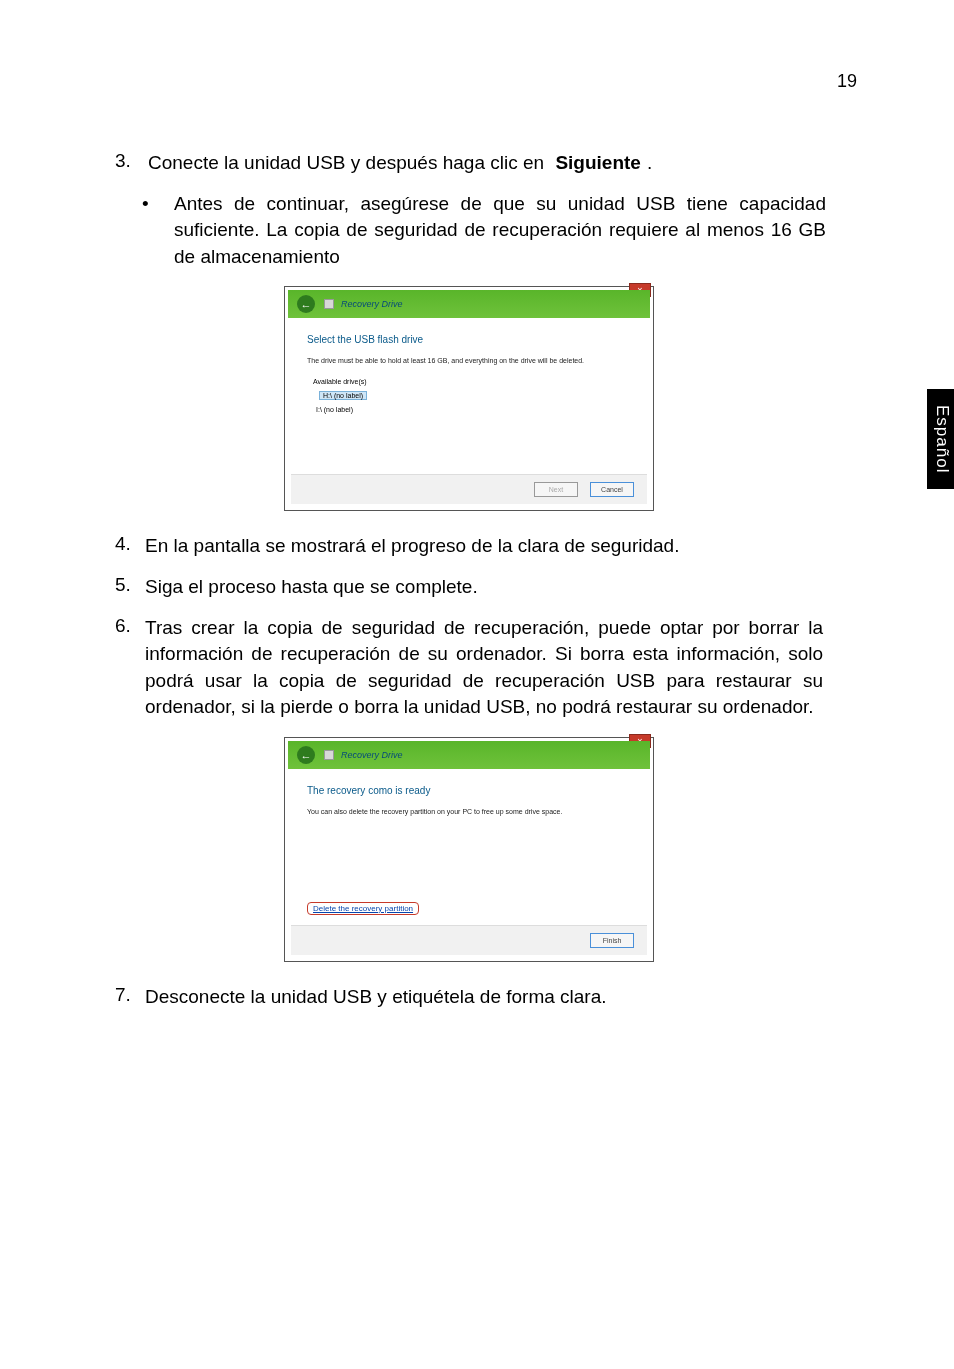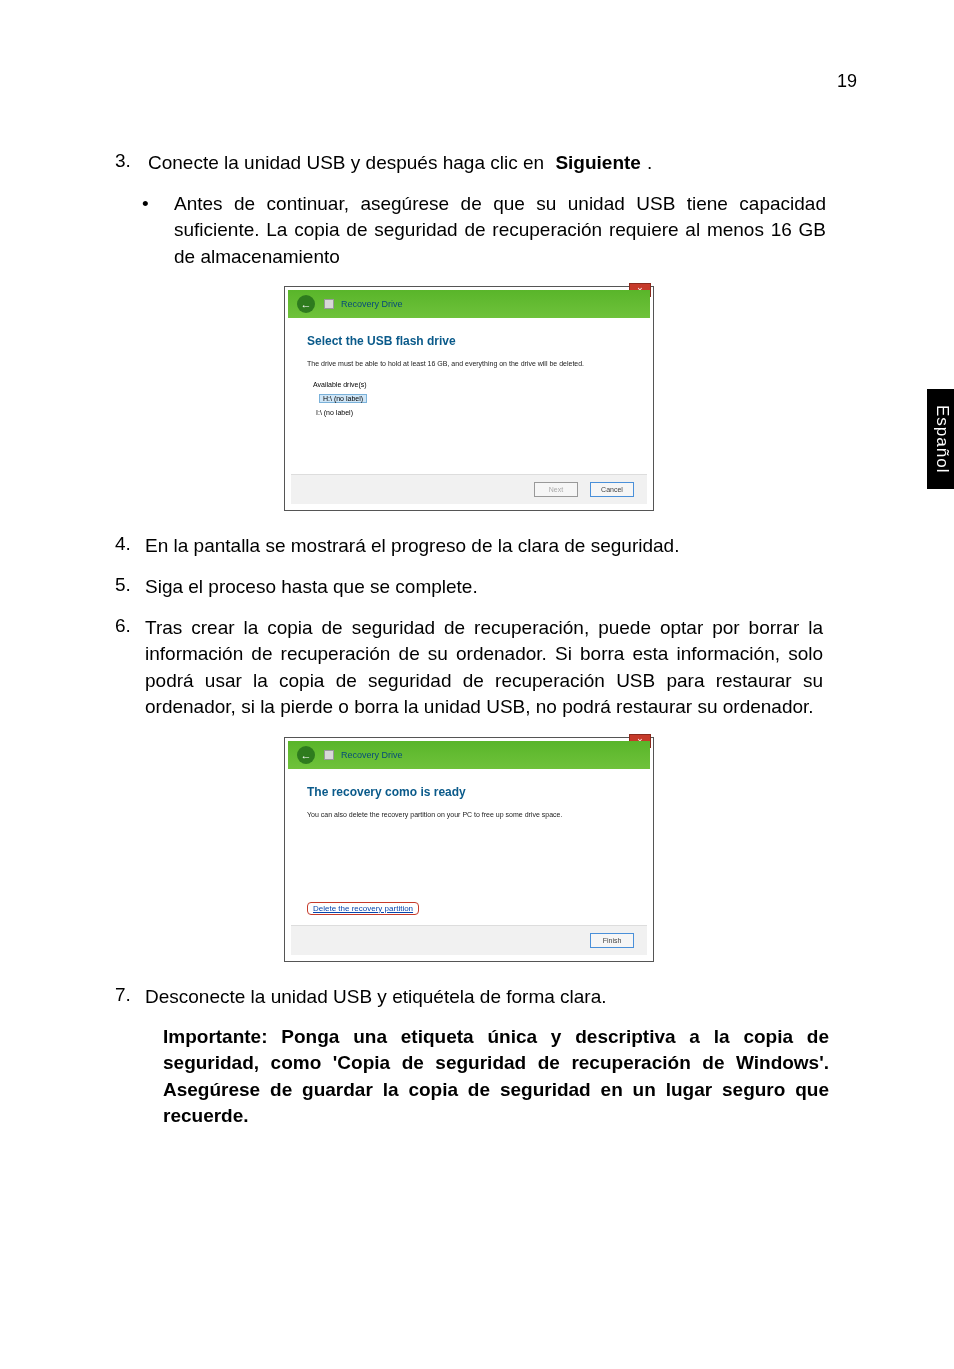--- a/index.html
+++ b/index.html
@@ -107,41 +107,41 @@
     font-size: 11px;
     margin-right: 6px;
   }
   .dlg-icon {
     width: 10px;
     height: 10px;
     background: #d8d8d8;
     border: 1px solid #999;
     margin-right: 4px;
   }
-  .dlg-title { color: #064a7a; font-size: 9px; }
+  .dlg-title { color: #064a7a; font-size: 9px; font-style: italic; }
   .close-x {
     position: absolute;
     right: -1px;
     top: -7px;
     width: 22px;
     height: 14px;
     background: #c63a2a;
     color: #fff;
     font-size: 9px;
     display: flex;
     align-items: center;
     justify-content: center;
     border: 1px solid #8a2a1e;
   }
   .dlg-body {
     padding: 10px 16px 48px 16px;
     min-height: 186px;
     position: relative;
   }
-  .dlg-heading { color: #0a5a8a; font-size: 12px; margin-bottom: 12px; font-weight: bold; }
+  .dlg-heading { color: #0a5a8a; font-size: 10px; margin-bottom: 12px; }
   .dlg-text { font-size: 7px; color: #222; margin-bottom: 14px; }
   .drive-list { font-size: 7px; margin-left: 6px; }
   .drive-list .lbl { margin-bottom: 2px; }
   .drive-list .sel {
     background: #cfe6f7;
     border: 1px solid #7ab1d9;
     padding: 0 3px;
     display: inline-block;
   }
   .drive-list .tree-line { margin-left: 6px; }
@@ -262,15 +262,14 @@
         </div>
       </div>
     </div>
   </div>
 
   <div class="list-item">
     <div class="list-num">7.</div>
     <div class="list-body">Desconecte la unidad USB y etiquétela de forma clara.</div>
   </div>
 
-  <div class="important">Importante: Ponga una etiqueta única y descriptiva a la copia de seguridad, como 'Copia de seguridad de recuperación de Windows'. Asegúrese de guardar la copia de seguridad en un lugar seguro que recuerde.</div>
 
 </div>
 
 </body></html>

